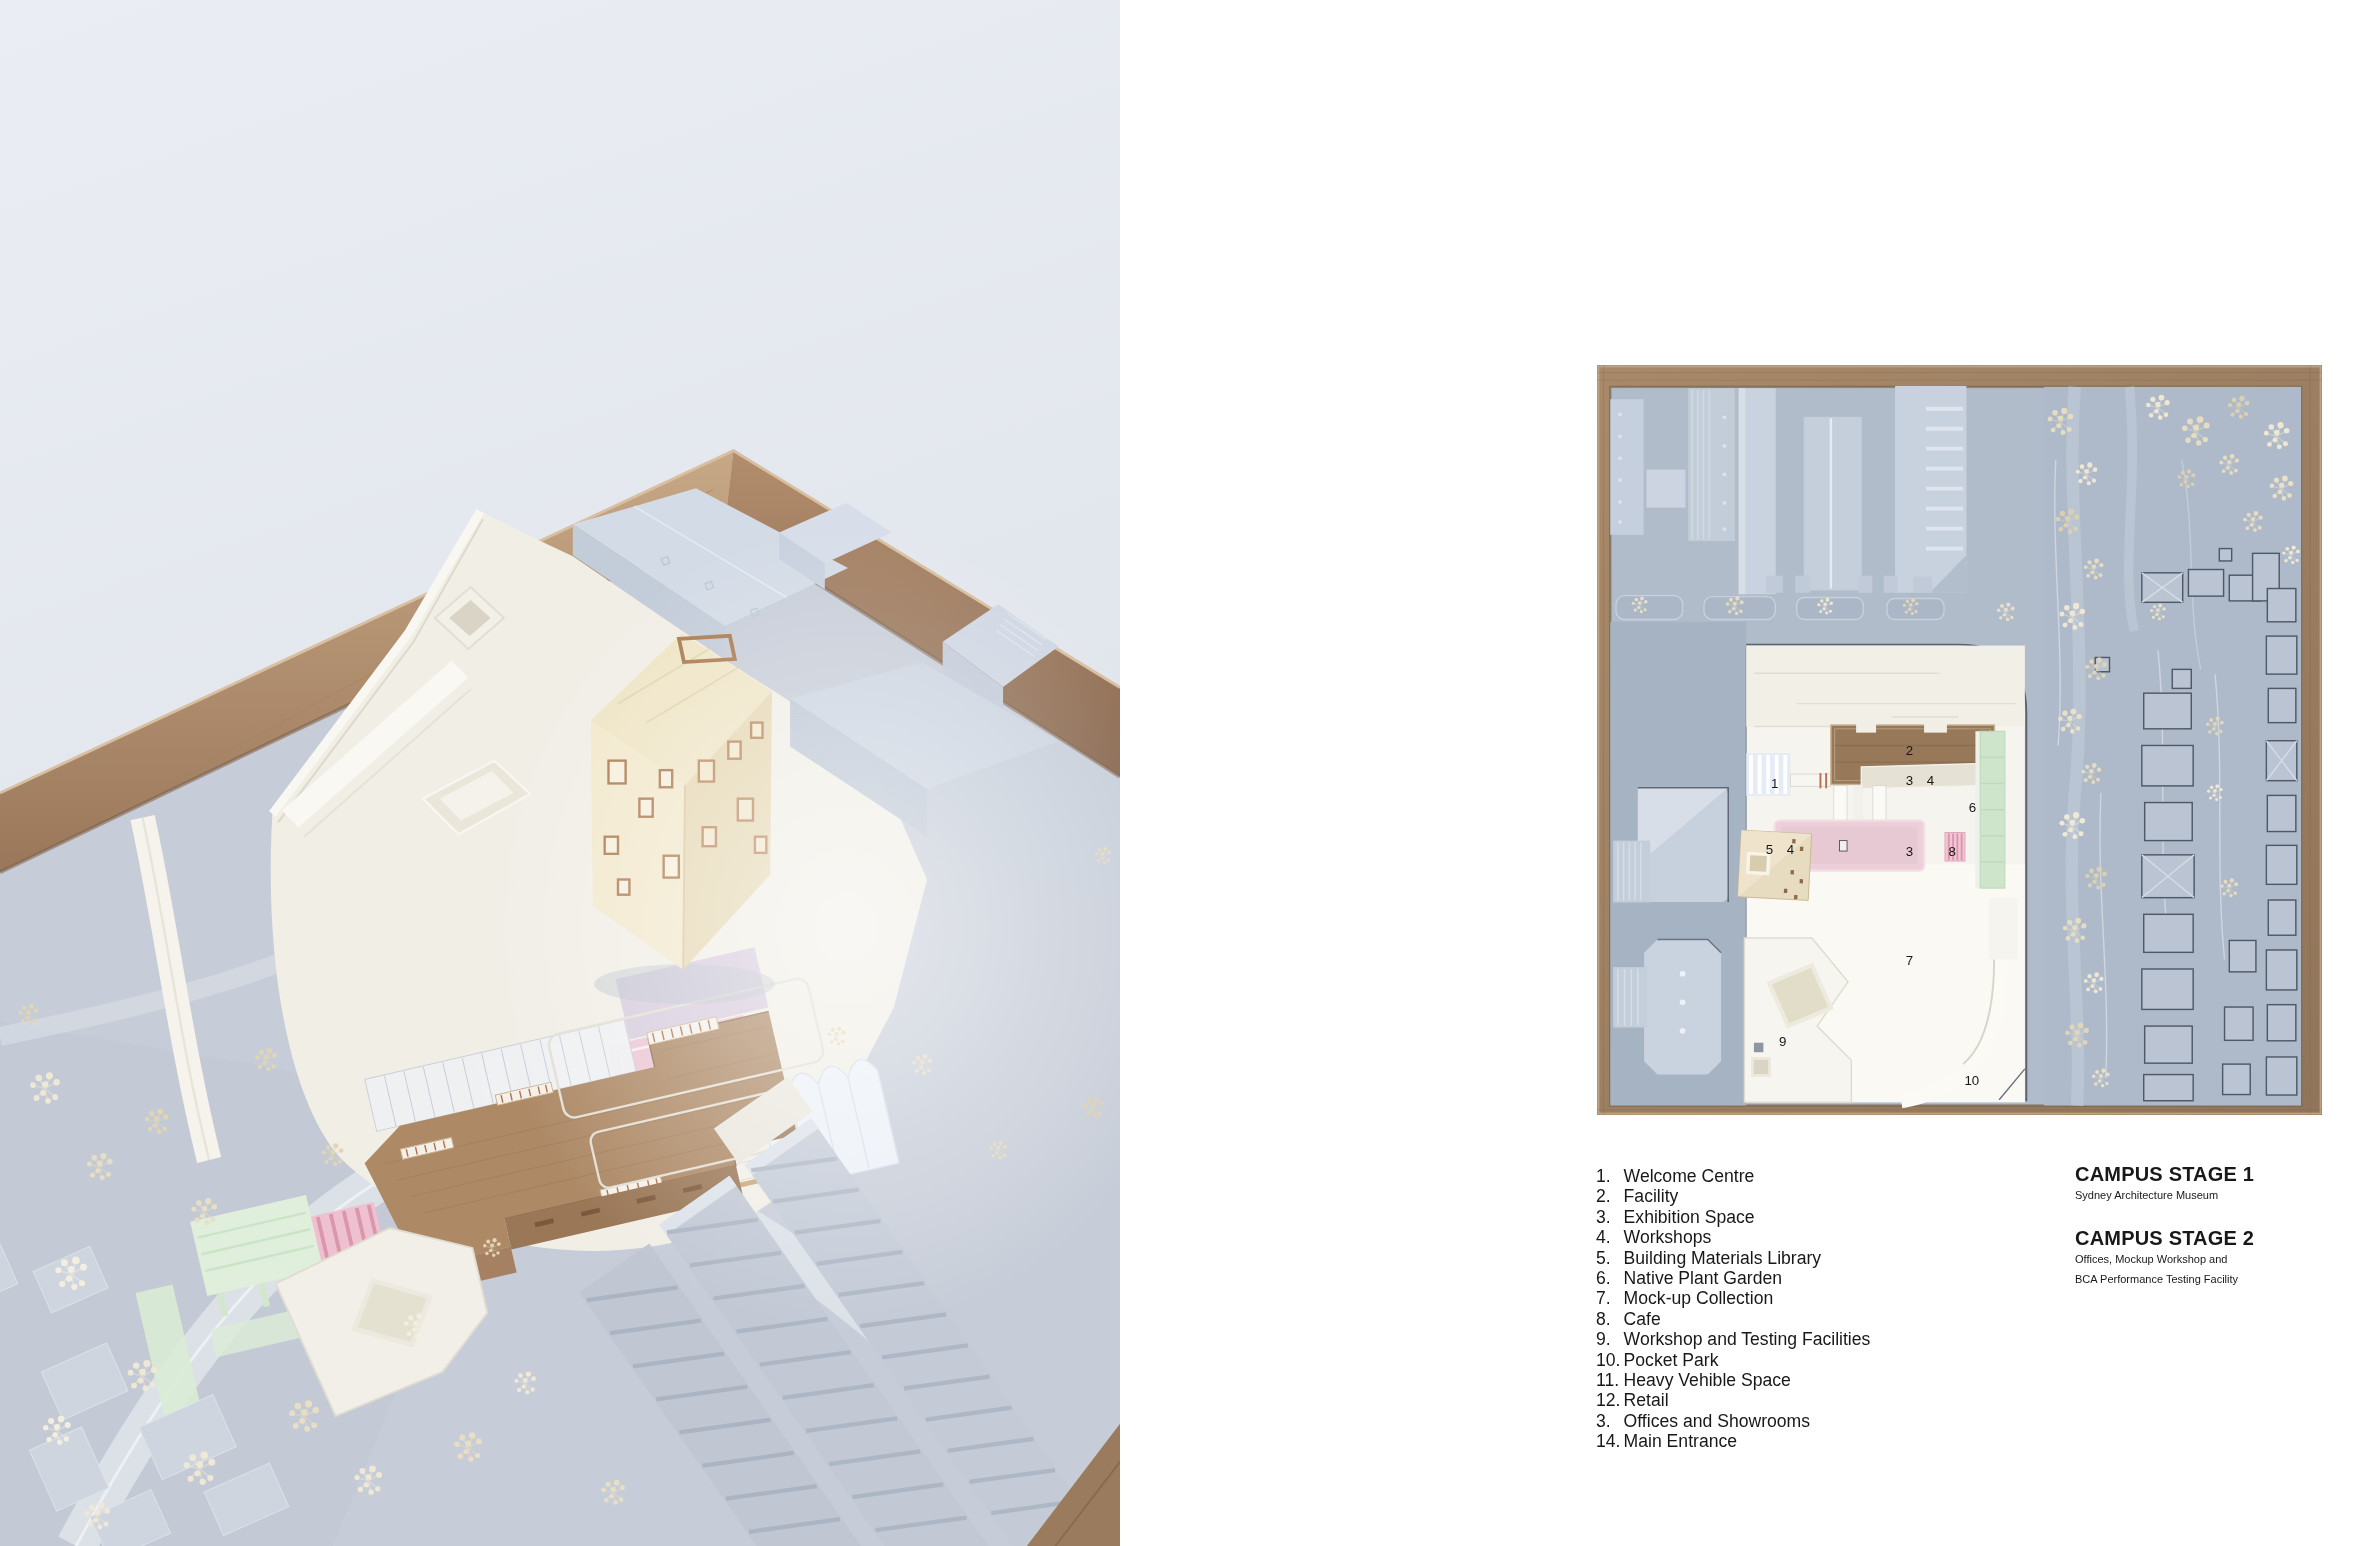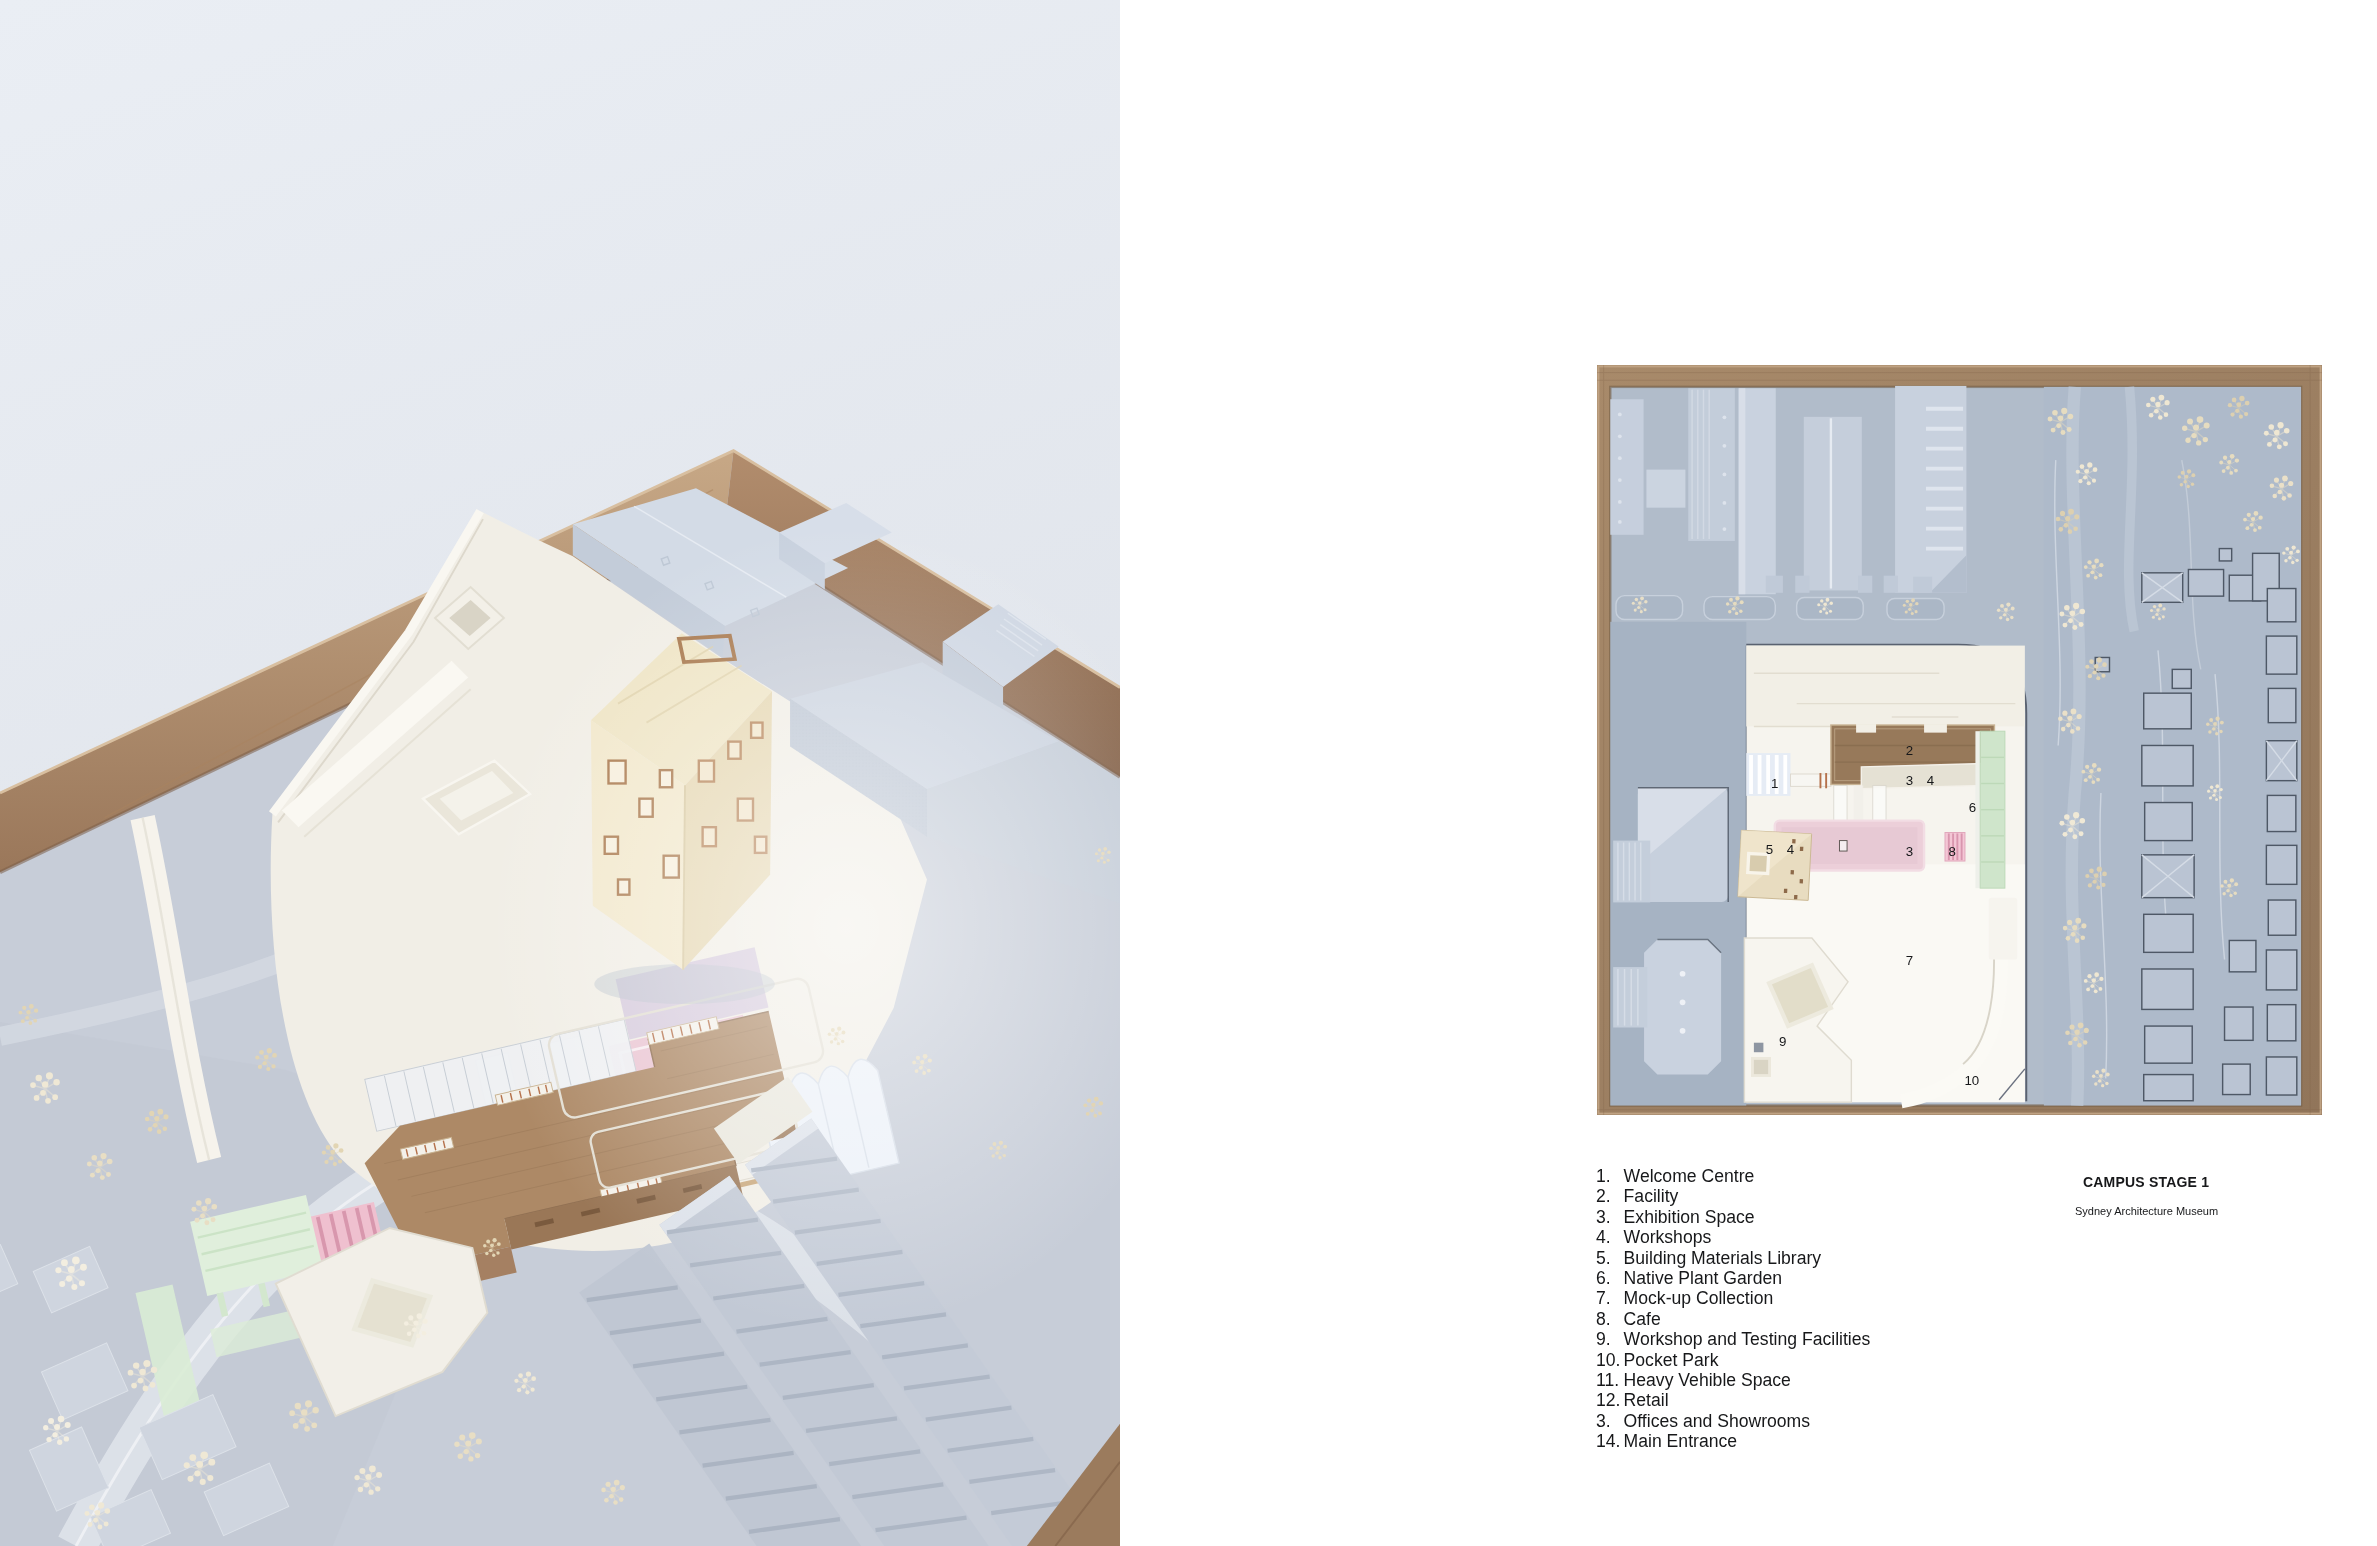--- a/index.html
+++ b/index.html
@@ -10,21 +10,21 @@
   .photo-left{left:0;top:0;width:1120px;height:1546px;}
   .photo-plan{left:1597px;top:365px;width:725px;height:750px;}
   .markers{position:absolute;left:0;top:0;width:100%;height:100%;pointer-events:none;}
   .marker{position:absolute;transform:translate(-50%,-55%);font-size:13.3px;line-height:13.3px;
           color:#17181a;font-weight:400;}
   .legend{position:absolute;left:1596px;top:1166px;list-style:none;margin:0;padding:0;
           font-size:17.6px;line-height:20.4px;}
   .legend li{display:flex;}
   .lg-n{width:27.6px;flex:0 0 27.6px;}
   .captions{position:absolute;left:2075px;top:1163px;}
-  .captions h3{margin:8px;font-size:14px;line-height:22px;font-weight:bold;letter-spacing:0.2px;}
+  .captions h3{margin:0;font-size:20px;line-height:22px;font-weight:bold;letter-spacing:0.2px;}
   .captions p{margin:0;font-size:11px;line-height:20px;}
   .cap-block2{margin-top:22px;}
 </style>
 </head>
 <body>
 
 <div class="page">
 
   <figure class="photo photo-left">
   <svg viewBox="0 0 2356 3252" preserveAspectRatio="none">
@@ -794,16 +794,21 @@
         <span class="lg-n">14.</span>
         <span class="lg-t">Main Entrance</span>
       </li>
     </ol>
 
   <div class="captions">
     <div class="cap-block">
       <h3>CAMPUS STAGE 1</h3>
       <p>Sydney Architecture Museum</p>
     </div>
+    <div class="cap-block cap-block2">
+      <h3>CAMPUS STAGE 2</h3>
+      <p>Offices, Mockup Workshop and</p>
+      <p>BCA Performance Testing Facility</p>
+    </div>
   </div>
 
 </div>
 
 
 </body></html>

